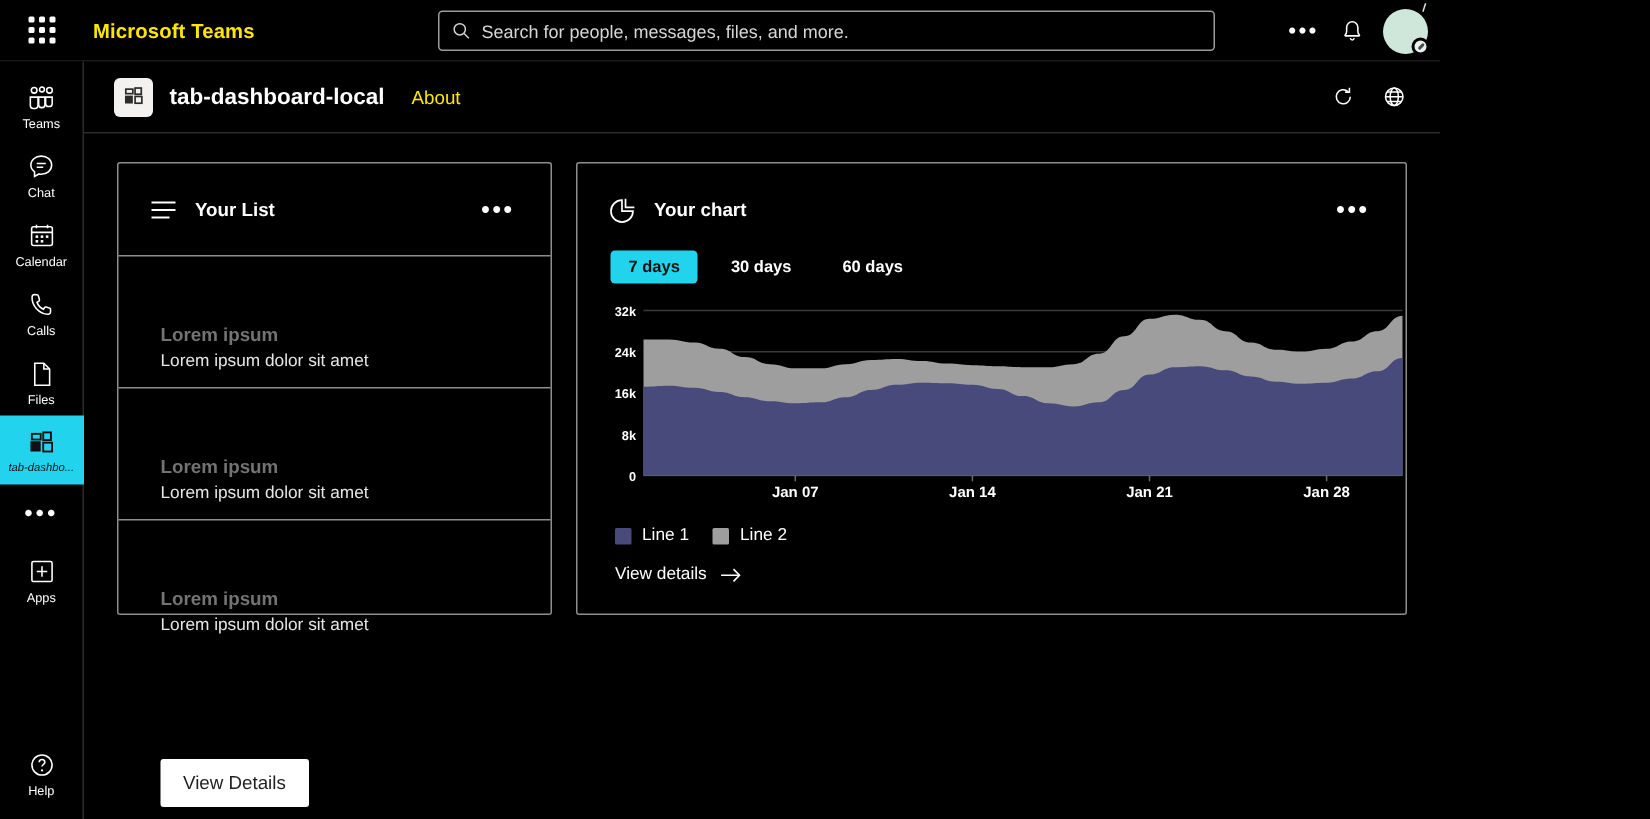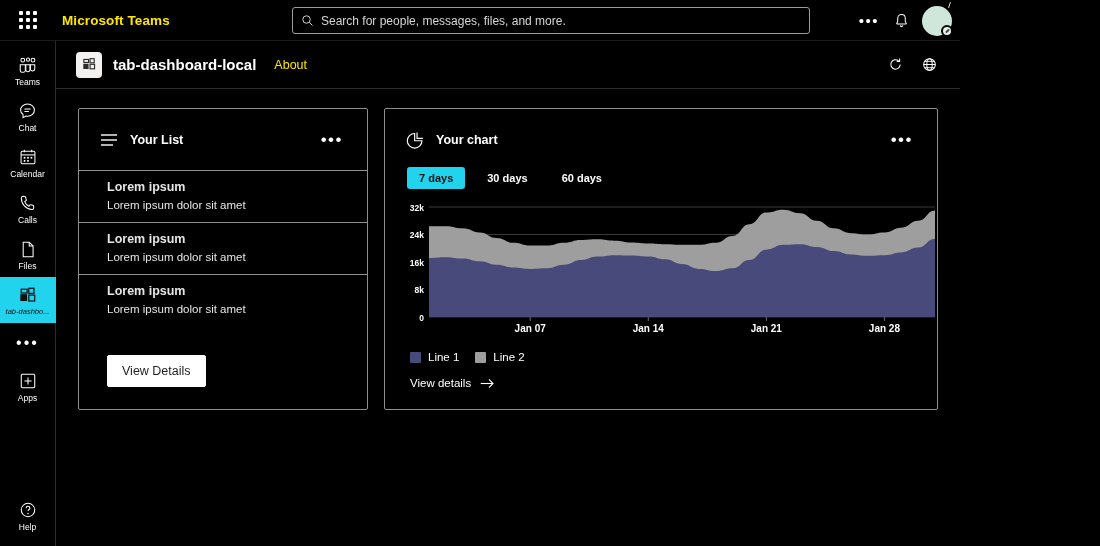--- a/index.html
+++ b/index.html
@@ -82,32 +82,32 @@
   .apptab.active::after {
     content:""; position:absolute; left:0; right:0; bottom:0; height:3px; background:#22d3ee;
   }
   .apphead-right { margin-left:auto; display:flex; align-items:center; gap:12px; }
   .ah-icon { width:22px; height:22px; display:flex; align-items:center; justify-content:center; color:#fff; cursor:pointer; }
 
   .content { flex:1; padding:19px 22px; display:flex; gap:16px; align-items:flex-start; min-height:0; }
 
   
   .card { background:#000000; border:1px solid #8e8e8e; border-radius:2px; }
-  .card-list { width:394px; height:302px; display:flex; flex-direction:column; }
+  .card-list { width:394px; height:302px; display:flex; flex-direction:column;gap:36px; }
   .card-chart { width:588px; height:302px; display:flex; flex-direction:column; }
 
   .card-head { height:62px; min-height:62px; display:flex; align-items:center; padding:0 20px; position:relative; }
   .card-list .card-head { border-bottom:1px solid #8e8e8e; }
   .card-head-ico { width:20px; height:20px; display:flex; align-items:center; justify-content:center; color:#fff; margin-right:11px; }
   .card-title { color:#ffffff; font-size:12.5px; font-weight:bold; }
   .card-dots { margin-left:auto; color:#fff; font-size:17px; letter-spacing:1.5px; line-height:8px; cursor:pointer; padding:4px; }
 
   .list-row { padding:8px 20px 9px 28px; border-bottom:1px solid #8e8e8e; cursor:pointer; }
   .list-row:last-of-type { border-bottom:1px solid #8e8e8e; }
-  .list-title { color:#e5e5e5; font-size:12.5px; font-weight:bold; line-height:17px; }
+  .list-title { color:#737373; font-size:12.5px; font-weight:bold; line-height:17px; }
   .list-sub { color:#e6e6e6; font-size:11.5px; line-height:16px; margin-top:1px; }
   .list-spacer { flex:1; }
   .list-footer { padding:0 20px 22px 28px; }
   .btn-view {
     background:#ffffff; color:#201f1e; border:1px solid #ffffff; border-radius:2px;
     font-family:"Liberation Sans", sans-serif; font-size:12.5px; padding:8px 14px; cursor:pointer;
   }
 
   
   .chart-pills { display:flex; gap:10px; padding:0 0 0 22px; margin-top:-4px; }

